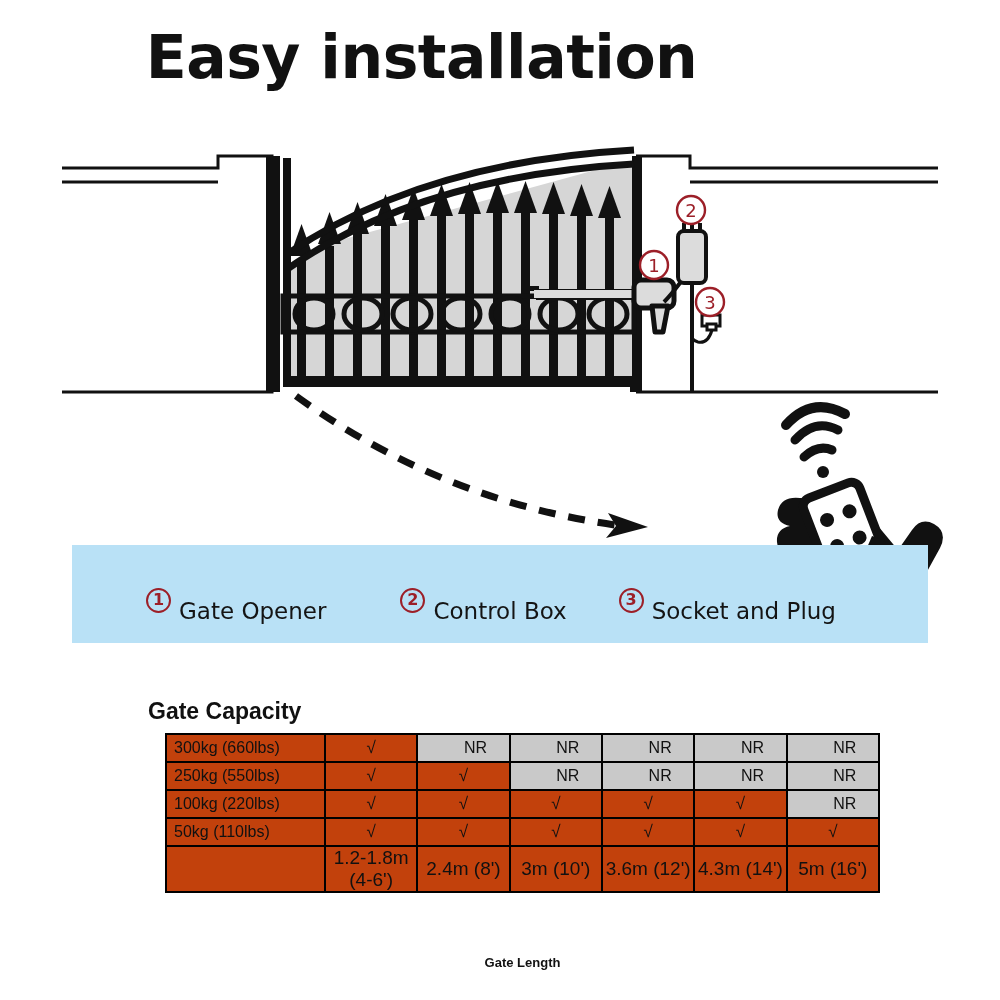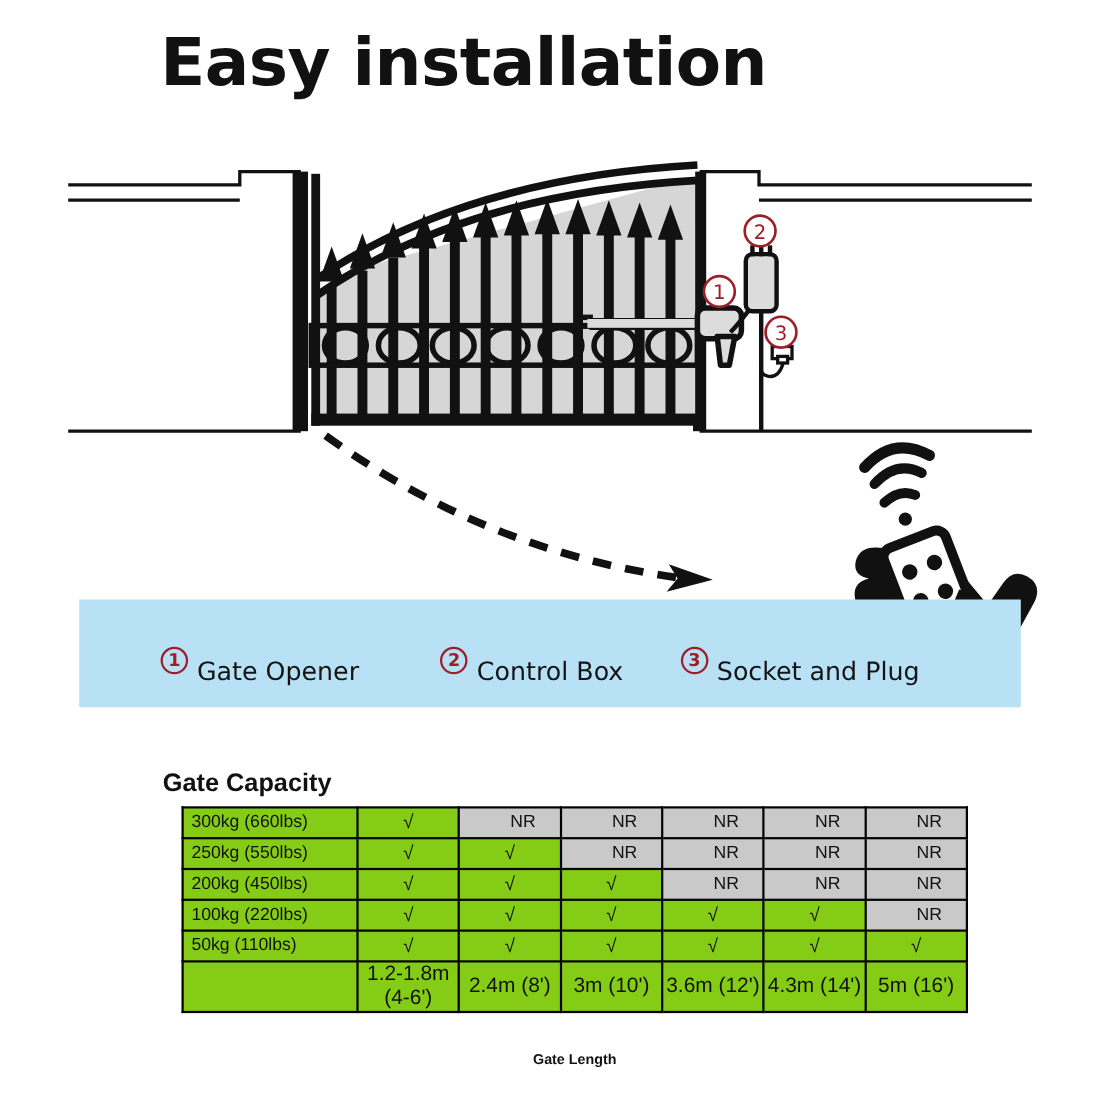--- a/index.html
+++ b/index.html
@@ -133,21 +133,21 @@
     border-collapse: collapse;
     table-layout: fixed;
   }
   #capacity-table td {
     border: 2px solid #000000;
     height: 26px;
     text-align: center;
     vertical-align: middle;
     font-size: 16px;
     color: #111111;
-    background: #84cc16;
+    background: #c2410c;
     padding: 0;
     font-family: "Liberation Sans", sans-serif;
   }
   #capacity-table td.rowhead {
     text-align: left;
     padding-left: 7px;
     width: 150px;
   }
   #capacity-table td.nr {
     background: #c9c9c9;
@@ -342,29 +342,20 @@
       <tr>
         <td class="rowhead">250kg (550lbs)</td>
         <td><span class="tick">√</span></td>
         <td><span class="tick">√</span></td>
         <td class="nr">NR</td>
         <td class="nr">NR</td>
         <td class="nr">NR</td>
         <td class="nr">NR</td>
       </tr>
       <tr>
-        <td class="rowhead">200kg (450lbs)</td>
-        <td><span class="tick">√</span></td>
-        <td><span class="tick">√</span></td>
-        <td><span class="tick">√</span></td>
-        <td class="nr">NR</td>
-        <td class="nr">NR</td>
-        <td class="nr">NR</td>
-      </tr>
-      <tr>
         <td class="rowhead">100kg (220lbs)</td>
         <td><span class="tick">√</span></td>
         <td><span class="tick">√</span></td>
         <td><span class="tick">√</span></td>
         <td><span class="tick">√</span></td>
         <td><span class="tick">√</span></td>
         <td class="nr">NR</td>
       </tr>
       <tr>
         <td class="rowhead">50kg (110lbs)</td>

